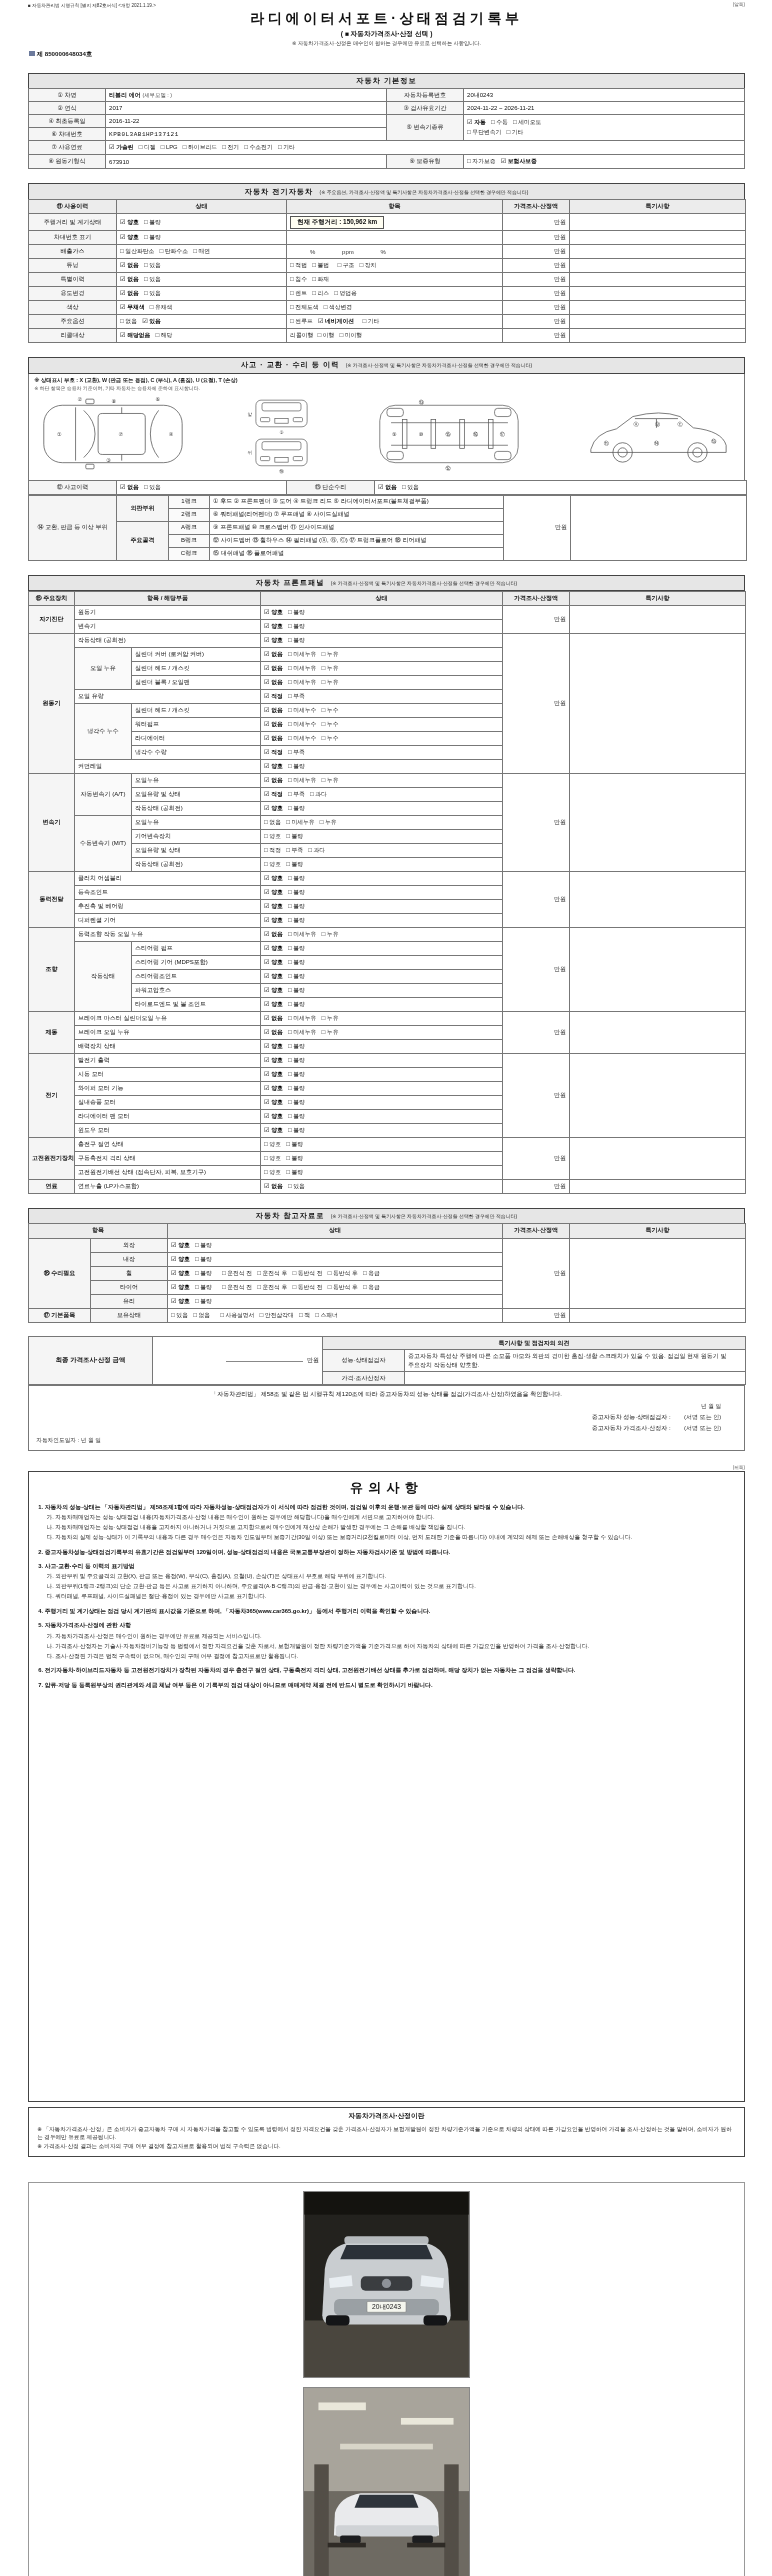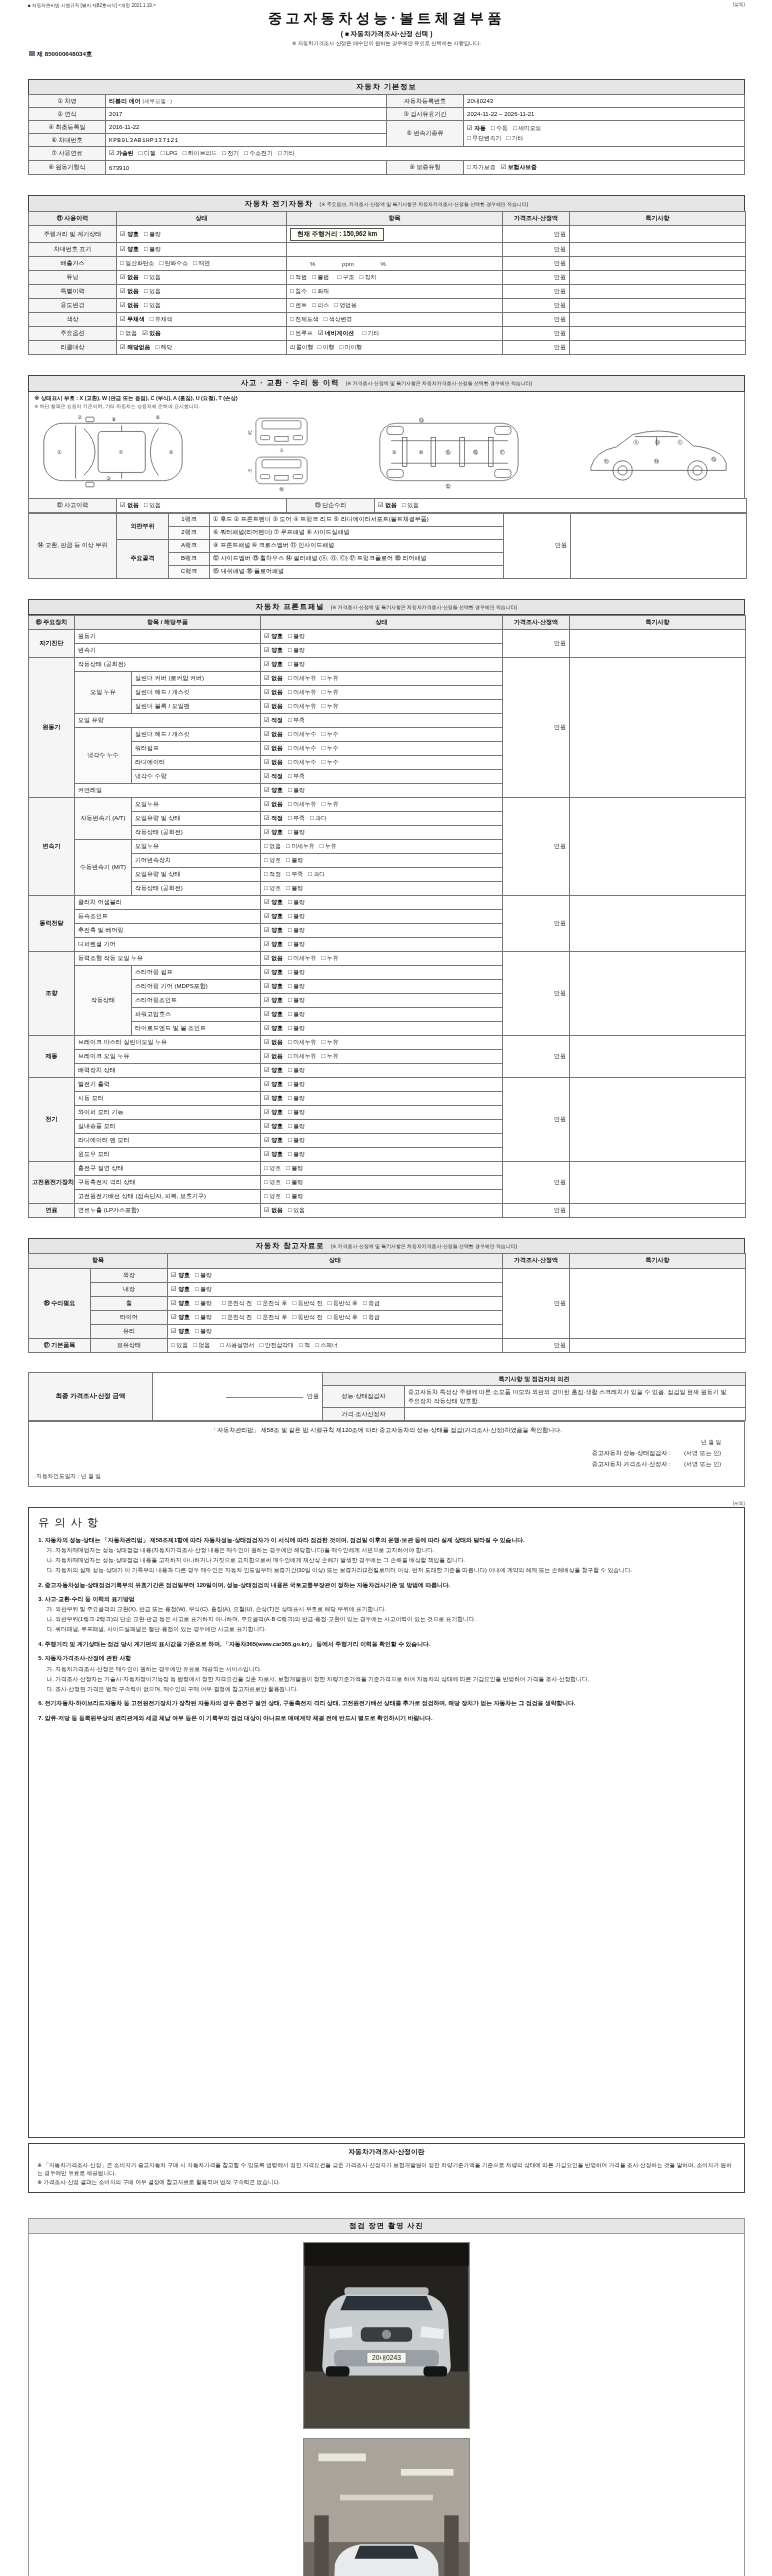--- a/index.html
+++ b/index.html
@@ -7,21 +7,21 @@
 body{width:773px;height:2576px;overflow:hidden;font-family:"Liberation Sans","DejaVu Sans",sans-serif;color:#111}
 .doc{width:717px;margin:0 auto;padding-top:3.1px}
 .form-ref{font-size:4.6px;color:#333}
 .page-marker{float:right;font-size:4.6px;color:#555;margin-top:-6.2px}
 .title-wrap{text-align:center;margin-top:2.1px}
 .title-wrap h1{font-size:14px;letter-spacing:3.6px;font-weight:bold}
 .title-wrap .sub{font-size:6.7px;font-weight:bold;margin-top:1.5px}
 .title-wrap .note{font-size:5.2px;color:#333;margin-top:1px}
 .doc-no{font-size:6.2px;font-weight:bold;margin:3.1px 0 1.5px 1px}
 .seal-icon{display:inline-block;width:5.7px;height:5.7px;background:#6c7a9c;margin-right:2.1px;vertical-align:-0.5px}
-.sec{margin-top:20px}
+.sec{margin-top:14px}
 .sec-bar{background:#e6e6e6;border:0.8px solid #444;text-align:center;padding:2.1px 1px}
 .sec-title{font-size:7.2px;font-weight:bold;letter-spacing:1px}
 .sec-note{font-size:4.9px;color:#222;margin-left:4.1px}
 table.t{border-collapse:collapse;width:100%;table-layout:fixed;margin-top:-0.5px}
 table.t td{border:0.5px solid #777;font-size:6px;padding:1.5px 3.1px;vertical-align:middle;word-break:keep-all}
 td.lab{background:#f5f5f5;text-align:center;font-size:6px}
 td.val{background:#fff}
 td.gname{background:#f5f5f5;text-align:center;font-weight:bold;font-size:6px}
 td.sname{background:#fafafa;text-align:center;font-size:5.4px}
 td.pname{font-size:6px}
@@ -49,21 +49,21 @@
 .opinion-head{background:#ececec;text-align:center;font-weight:bold}
 .op-text{font-size:5.6px;color:#222}
 .confirm-box{border:0.5px solid #777;margin-top:-0.5px;padding:4.1px 7.2px 5.2px}
 .confirm{font-size:6px;text-align:center}
 .date-line{font-size:5.7px;text-align:right;margin:4.1px 15.5px 1px 0;color:#333}
 .sign-lines{font-size:6px;text-align:right;margin-right:15.5px;line-height:1.9}
 .sign-lines .sig{color:#333}
 .handover{font-size:5.7px;color:#333;margin-top:2.1px}
 .back-marker{text-align:right;font-size:4.6px;color:#555;margin-top:14.4px}
 .notice{border:0.8px solid #444;margin-top:1px;padding:5.2px 9.3px 8.2px;min-height:631px}
-.notice-title{text-align:left;font-size:11px;font-weight:normal;letter-spacing:5.2px;margin:2.1px 0 5.2px}
+.notice-title{text-align:center;font-size:13px;font-weight:bold;letter-spacing:5.2px;margin:2.1px 0 5.2px}
 .n-item{margin-top:5.2px}
 .n-head{font-size:5.8px;line-height:1.6;font-weight:bold}
 .n-sub{font-size:5.7px;line-height:1.6;color:#222;margin:1px 0 0 8.2px}
 .price-box{border:0.8px solid #444;margin-top:5.2px;padding:4.1px 8.2px 5.2px}
 .pb-title{text-align:center;font-weight:bold;font-size:6.7px;margin-bottom:3.1px}
 .price-box p{font-size:5.6px;line-height:1.55;color:#222}
 .photo-sec{margin-top:25px;border:0.5px solid #999}
 .photo-head{border:none;border-bottom:0.5px solid #999}
 .photo-stack{display:flex;flex-direction:column;align-items:center;padding:8.2px 0 10.3px;gap:9.3px}
 .photo{border:0.5px solid #888;line-height:0}
@@ -76,21 +76,21 @@
 </style>
 </head>
 <body>
 
 <div class="doc">
 
   <div class="form-ref">■ 자동차관리법 시행규칙 [별지 제82호서식] &lt;개정 2021.1.19.&gt;</div>
   <div class="page-marker">(앞쪽)</div>
 
   <div class="title-wrap">
-    <h1>중고자동차성능·볼트체결부품</h1>
+    <h1>라디에이터서포트·상태점검기록부</h1>
     <div class="sub">( ■ 자동차가격조사·산정 선택 )</div>
     <div class="note">※ 자동차가격조사·산정은 매수인이 원하는 경우에만 유료로 선택하는 사항입니다.</div>
   </div>
   <div class="doc-no">
     <span class="seal-icon"></span><span>제 850000648034호</span>
   </div>
 
   <div class="sec">
     <div class="sec-bar"><span class="sec-title">자동차 기본정보</span></div>
     <table class="t">
@@ -732,21 +732,20 @@
       </div>
   </div>
 
   <div class="price-box">
     <div class="pb-title">자동차가격조사·산정이란</div>
     <p>※ 「자동차가격조사·산정」은 소비자가 중고자동차 구매 시 자동차가격을 참고할 수 있도록 법령에서 정한 자격요건을 갖춘 가격조사·산정자가 보험개발원이 정한 차량기준가액을 기준으로 차량의 상태에 따른 가감요인을 반영하여 가격을 조사·산정하는 것을 말하며, 소비자가 원하는 경우에만 유료로 제공됩니다.</p>
     <p>※ 가격조사·산정 결과는 소비자의 구매 여부 결정에 참고자료로 활용되며 법적 구속력은 없습니다.</p>
   </div>
 
   <div class="photo-sec">
-    <div class="sec-bar photo-head"><span class="sec-title">점검 장면 촬영 사진</span></div>
     <div class="photo-stack">
       <div class="photo">
         <svg width="165" height="185" viewBox="0 0 320 360">
           <rect width="320" height="360" fill="#23221e"></rect>
           <rect y="0" width="320" height="44" fill="#14130f"></rect>
           <rect y="250" width="320" height="110" fill="#4a463e"></rect>
           <rect x="78" y="86" width="164" height="16" rx="7" fill="#b6babd"></rect>
           <path d="M40 150 Q45 110 80 100 L240 100 Q275 110 280 150 L285 240 Q285 258 265 258 L55 258 Q35 258 35 240 Z" fill="#c9cdd0"></path>
           <path d="M82 103 L238 103 L250 131 L70 131 Z" fill="#2b3138"></path>
           <path d="M48 168 L92 162 L94 183 L50 187 Z" fill="#e9eef2"></path>

